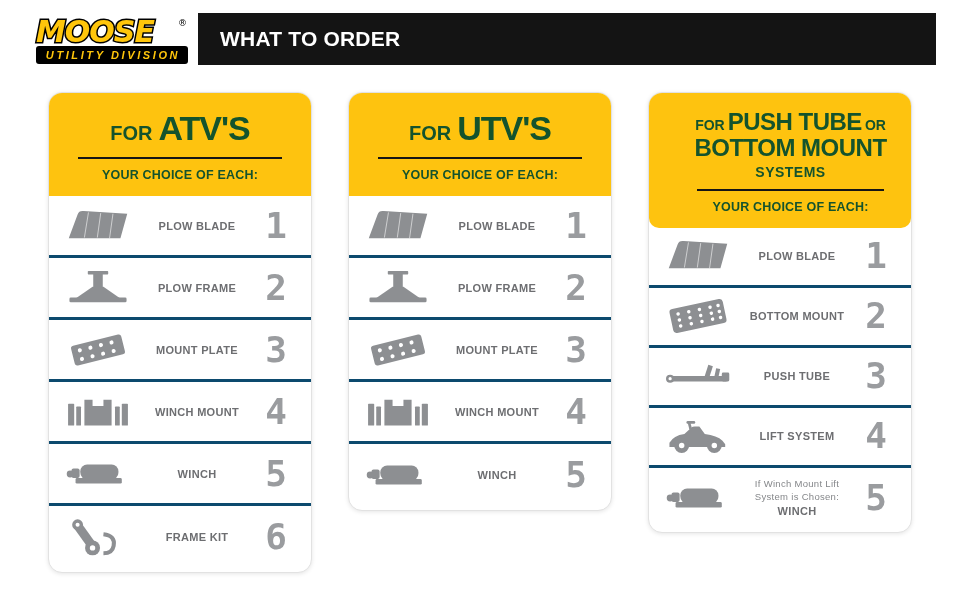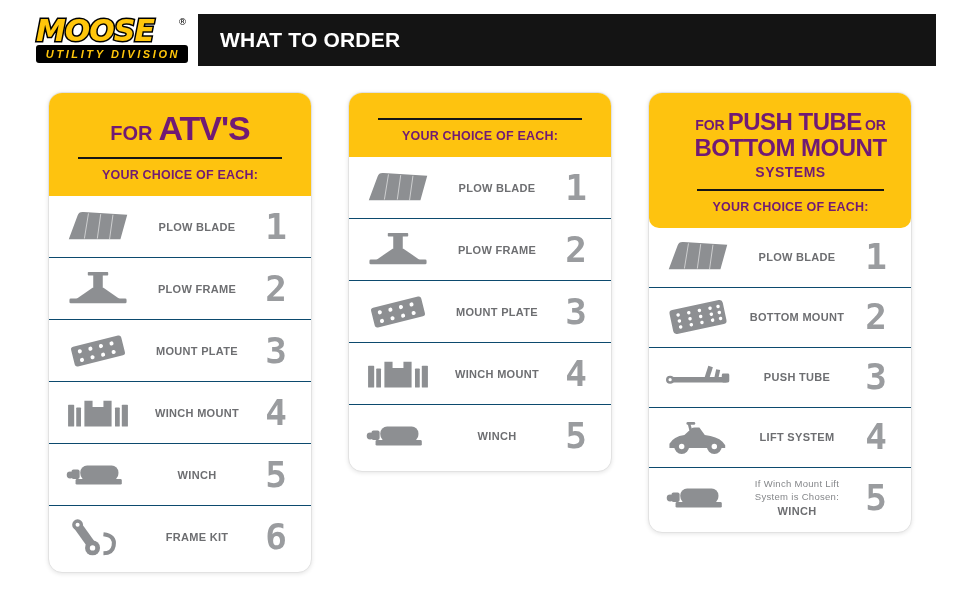--- a/index.html
+++ b/index.html
@@ -1,51 +1,51 @@
 <!DOCTYPE html>
 <html><head>
 <meta charset="utf-8">
 <style>
   * { margin:0; padding:0; box-sizing:border-box; }
   html,body { width:960px; height:614px; background:#ffffff; overflow:hidden;
               font-family:"Liberation Sans", sans-serif; }
 
   
-  header { display:flex; height:78px; padding:14px 24px 0 26px; }
+  header { display:flex; align-items:center; height:78px; padding:0 24px 0 26px; }
   .logo { width:172px; flex:none; text-align:center; }
   .moose-svg { display:block; margin:0 auto; }
   .moose-text { font-family:"DejaVu Sans", sans-serif; font-style:italic; font-weight:bold;
                 font-size:30px; fill:#FFC60B; stroke:#000; stroke-width:3px; paint-order:stroke;
                 letter-spacing:-1px; }
   .reg-text { font-family:"DejaVu Sans", sans-serif; font-size:9px; fill:#000; }
   .logo-pill { margin:-3px auto 0; width:152px; background:#000; color:#FFC60B;
                border-radius:3px; font-style:italic; font-weight:bold; font-size:11px;
                letter-spacing:2.6px; padding:3px 2px 3px 4px; }
   .titlebar { flex:1; background:#141414; height:52px; display:flex; align-items:center;
               padding-left:22px; color:#fff; font-size:21px; }
   .tb-bold { font-weight:bold; letter-spacing:0.2px; }
   .tb-rest { font-weight:normal; white-space:pre; }
 
   
   .cards { display:flex; align-items:flex-start; gap:36px; padding:14px 48px 0; }
   .card { flex:1; border:1px solid #e2e2e2; border-radius:14px; overflow:hidden;
           background:#fff; box-shadow:0 1px 4px rgba(0,0,0,0.10); }
-  .yellow { background:#FEC30F; text-align:center; padding:16px 12px 14px; color:#701a75; }
+  .yellow { background:#FEC30F; text-align:center; padding:16px 12px 14px; color:#14532d; }
   .card-push .yellow { border-radius:0 0 10px 10px;padding-left:33px; }
   .t-for { font-size:20px; font-weight:bold; margin-right:6px; }
   .t-main { font-size:34px; font-weight:bold; letter-spacing:-1px; }
   .t3-line { line-height:1.08; }
   .t3-small { font-size:14px; font-weight:bold; margin:0 3px; }
   .t3-big { font-size:24px; font-weight:bold; letter-spacing:-0.5px; }
   .t3-sub { font-size:14px; font-weight:bold; margin-top:3px; letter-spacing:0.5px; }
   .yline { width:86%; height:2px; background:#151515; margin:9px auto; }
   .subtitle { font-size:12.5px; font-weight:bold; letter-spacing:0.2px; }
 
   .rows { padding-bottom:4px; }
-  .row { display:flex; align-items:center; height:62px; border-bottom:1px solid #0c4a6e;
+  .row { display:flex; align-items:center; height:62px; border-bottom:3px solid #0c4a6e;
          padding:0 14px 0 8px; }
   .card-push .row { height:60px; }
   .rows .row:last-child { border-bottom:none; }
   .icon { width:82px; flex:none; display:flex; justify-content:center; align-items:center; }
   .icon svg { width:68px; height:42px; }
   .label { flex:1; text-align:center; font-weight:bold; font-size:11px; color:#6d6e71;
            letter-spacing:0.3px; }
   .note { display:block; font-size:9.5px; font-weight:normal; color:#85878a;
           line-height:1.3; max-width:112px; margin:0 auto 2px; }
   .label-strong { display:block; font-size:11px; font-weight:bold; color:#6d6e71; }
@@ -233,20 +233,23 @@
             </svg>
           </span>
         <span class="label">FRAME KIT</span>
         <span class="num">6</span>
       </div>
     </div>
   </section>
 
   <section class="card card-utv">
     <div class="yellow">
+      <div class="t1">
+        <span class="t-for">FOR</span><span class="t-main">UTV'S</span>
+      </div>
       <div class="yline"></div>
       <div class="subtitle">YOUR CHOICE OF EACH:</div>
     </div>
     <div class="rows">
       <div class="row">
         <span class="icon">
             <svg viewBox="0 0 100 60">
               <use href="#i-plow-blade"></use>
             </svg>
           </span>

